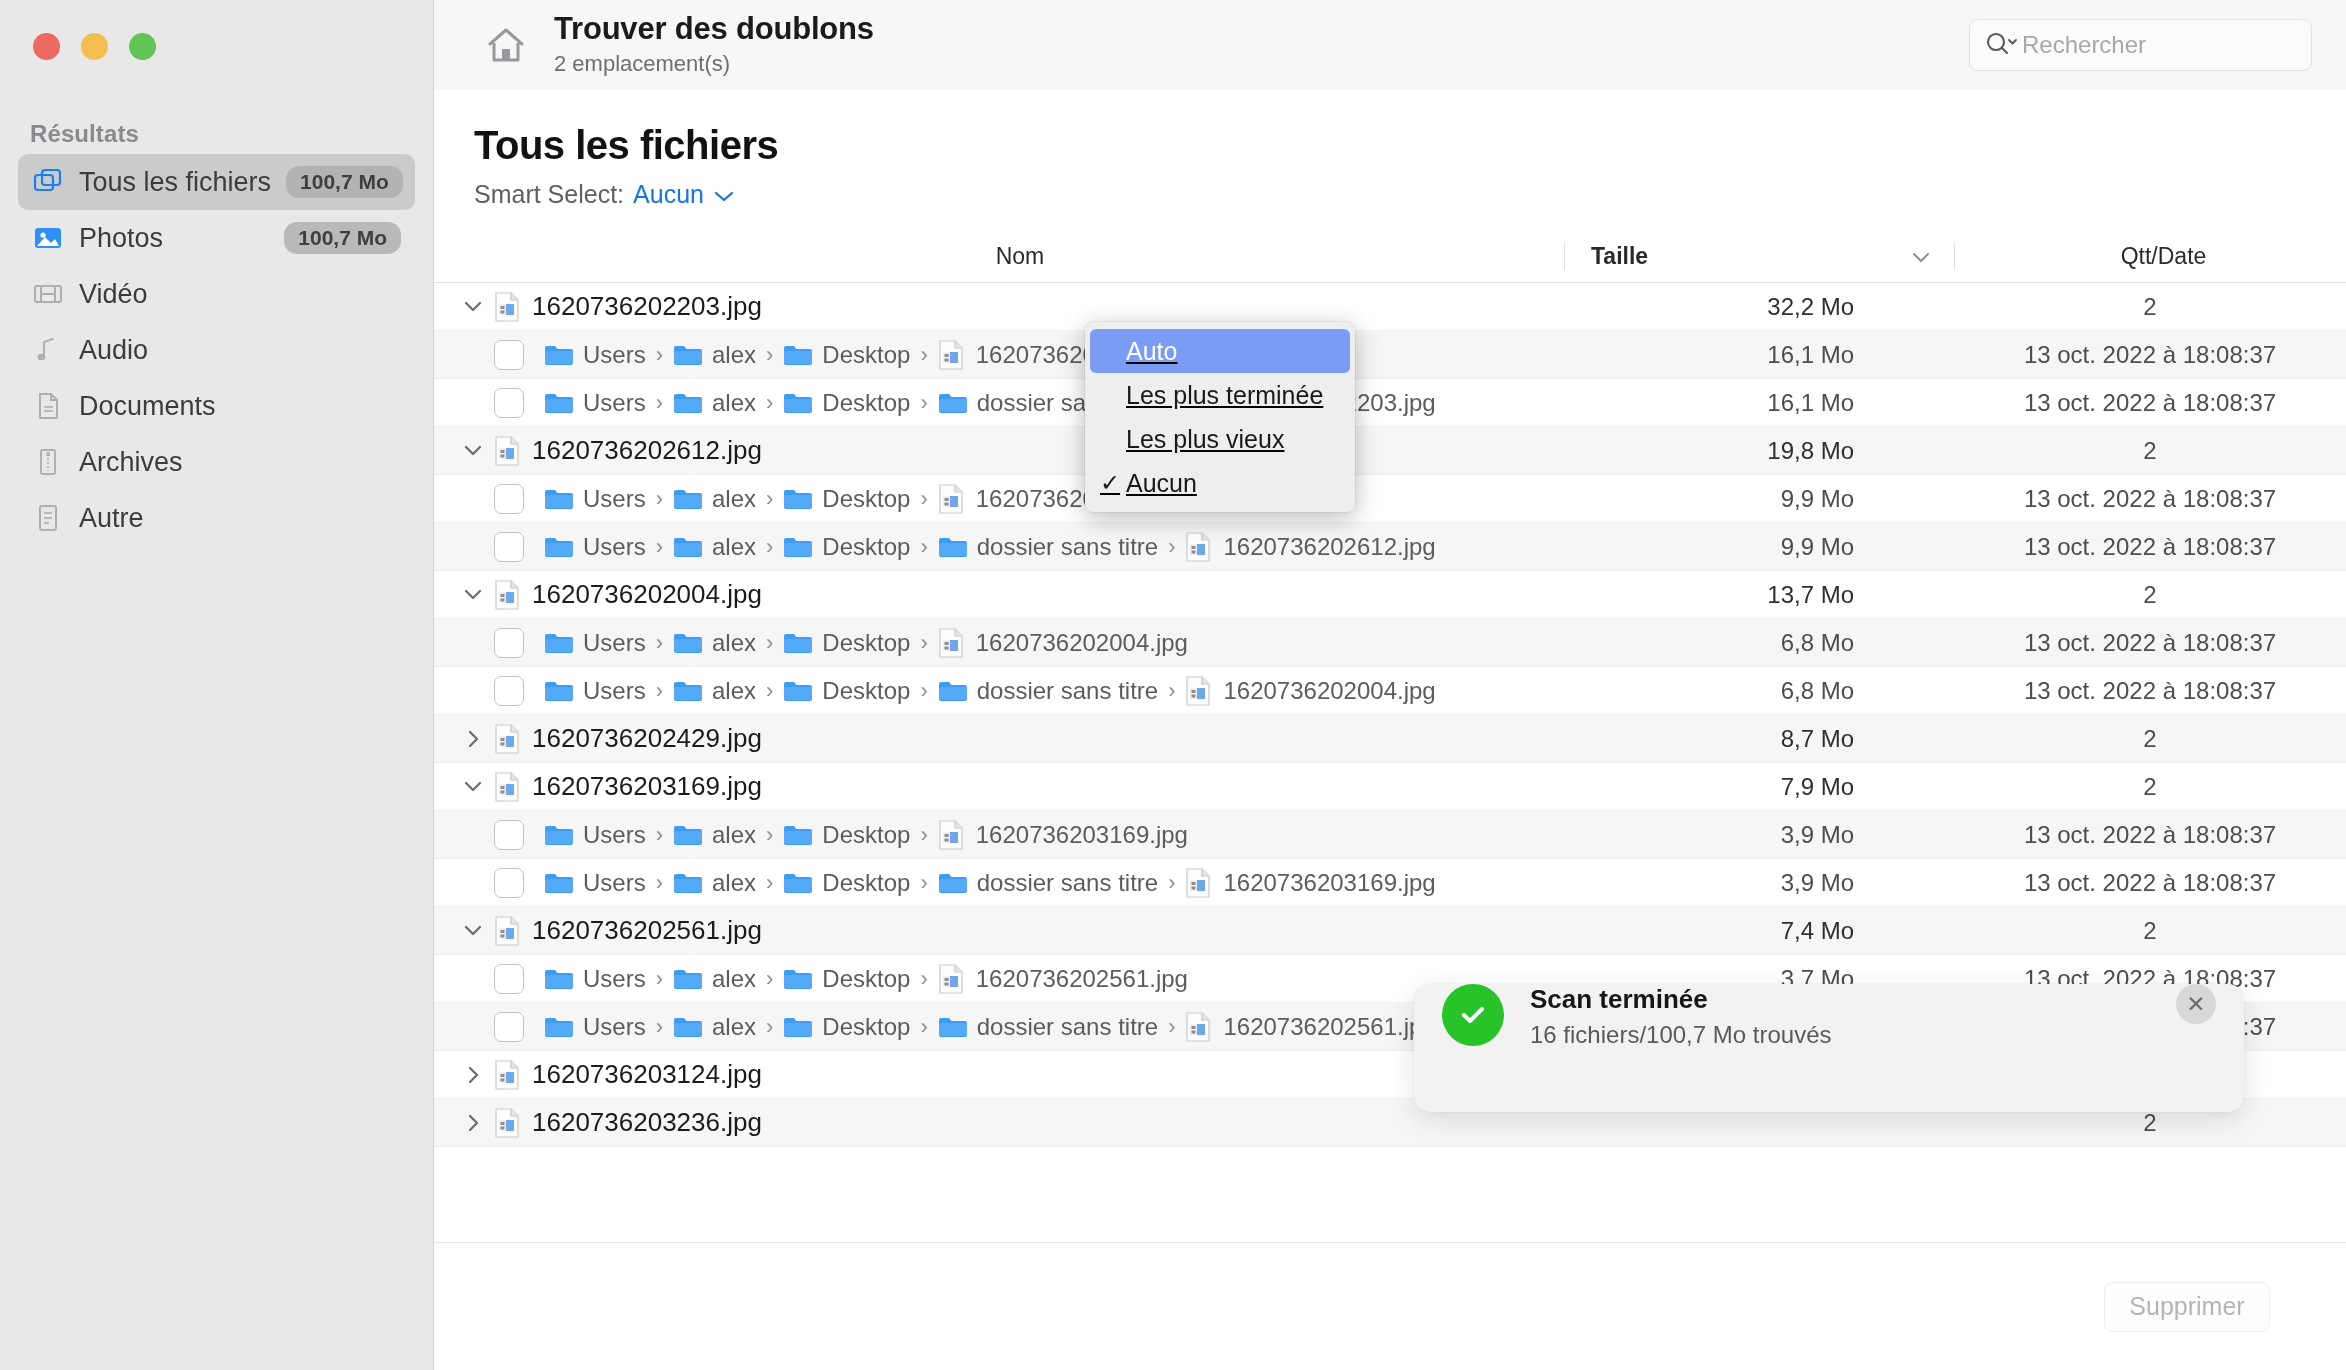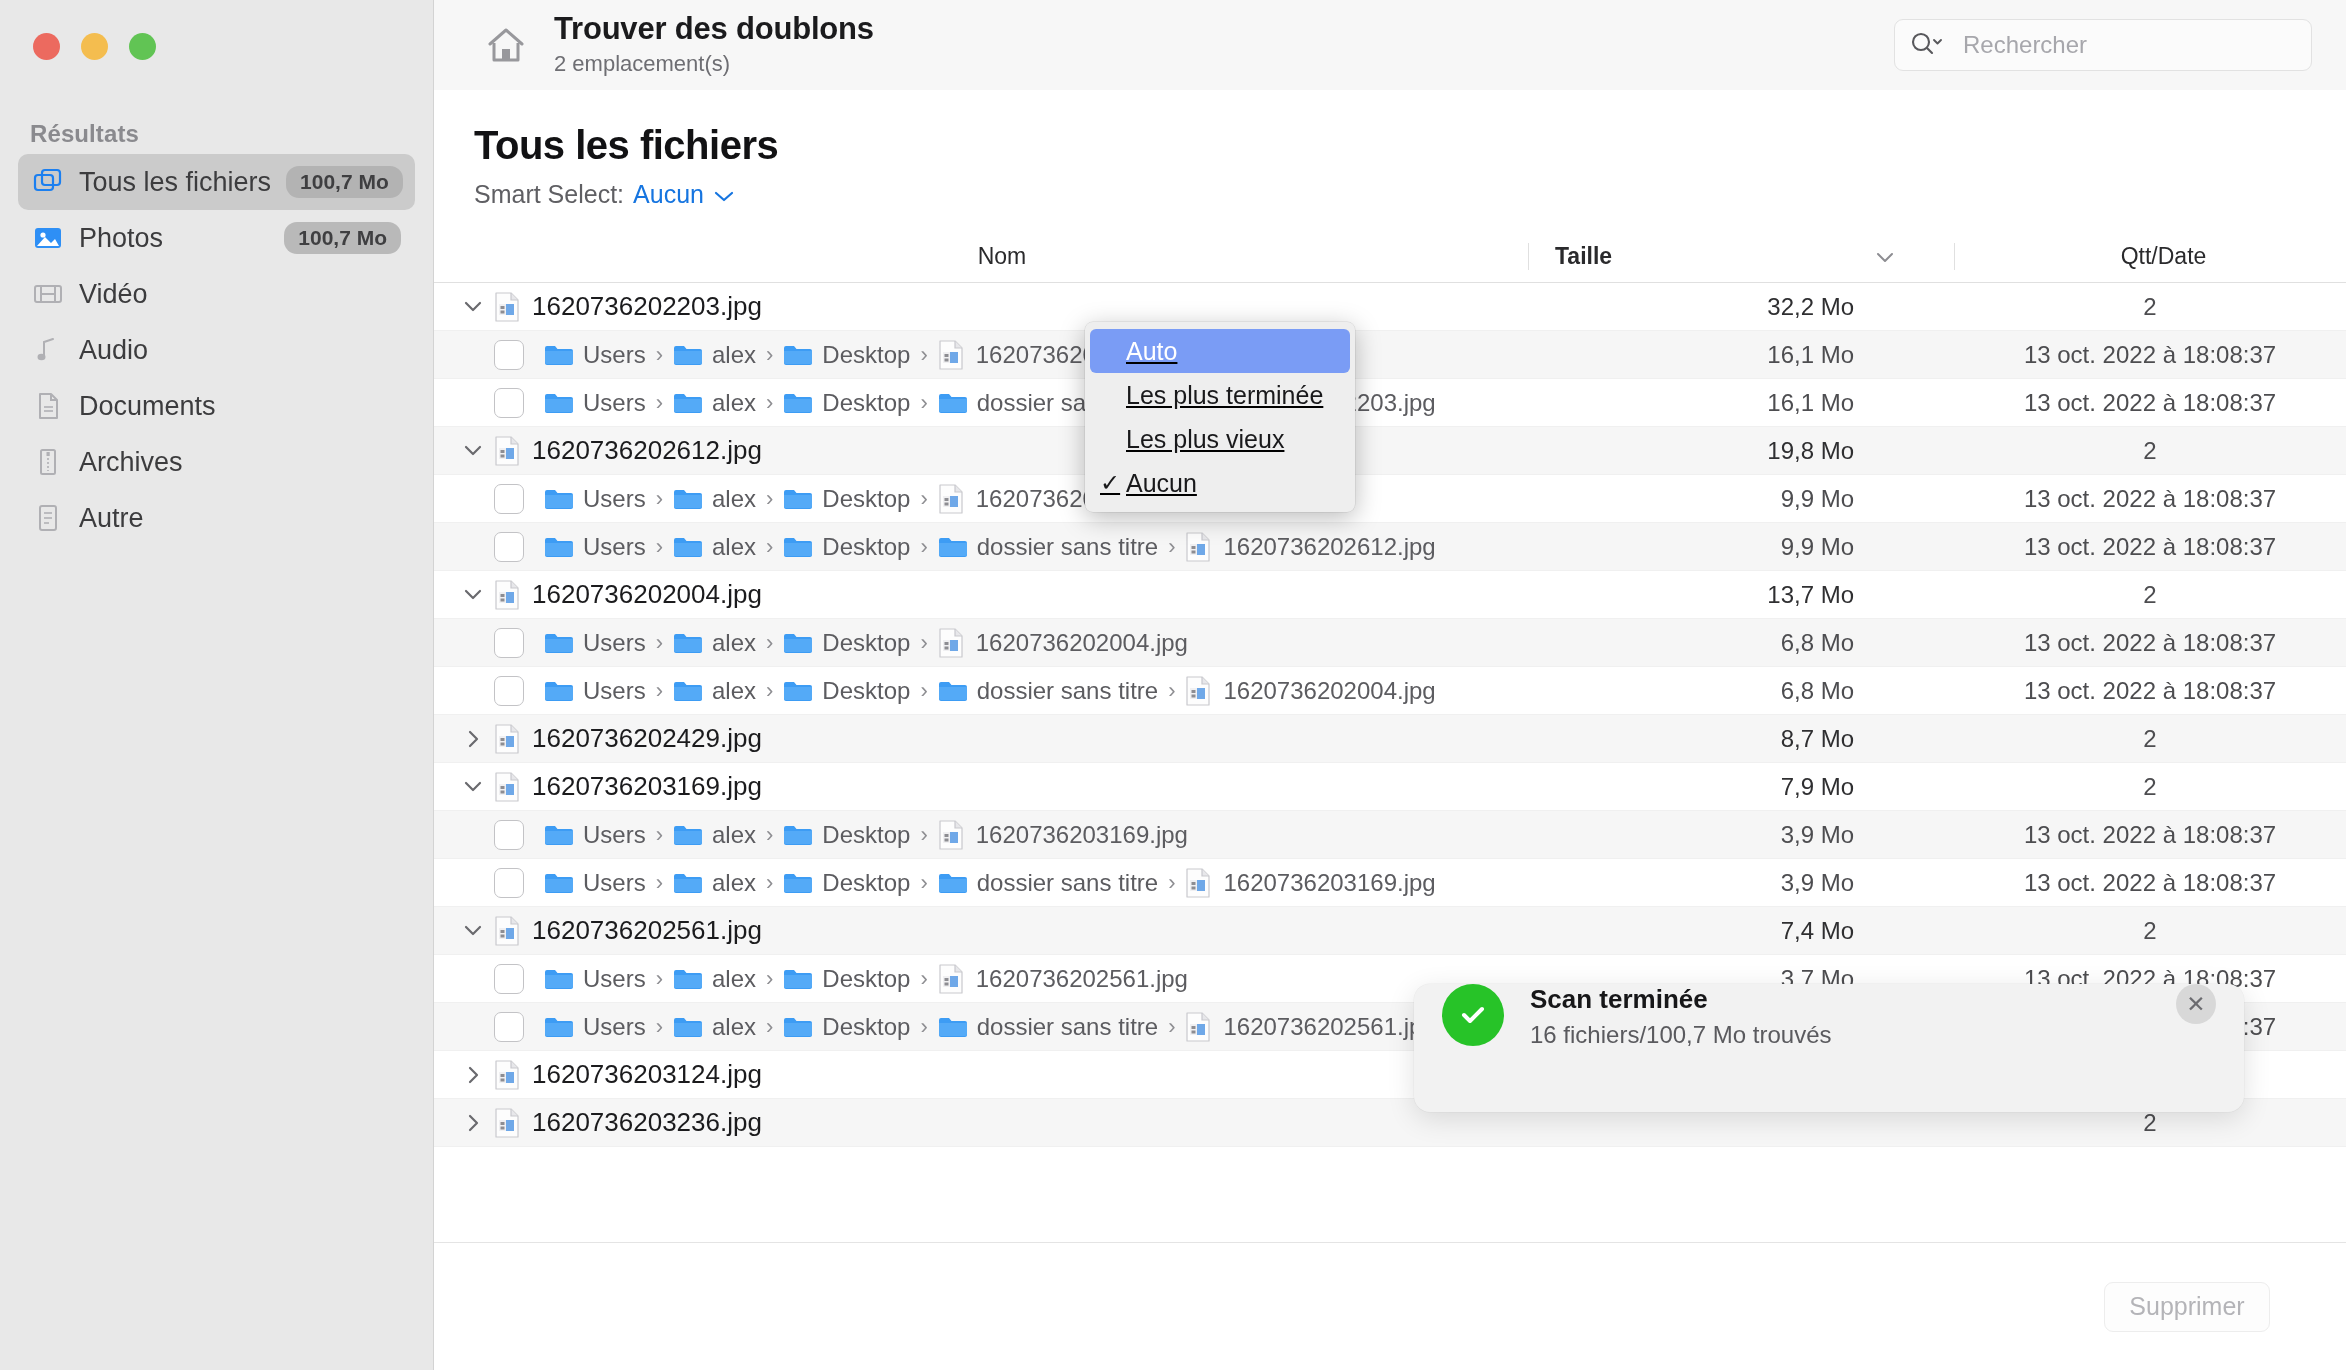--- a/index.html
+++ b/index.html
@@ -64,25 +64,25 @@
     padding: 0 34px 0 46px;
     flex: 0 0 90px;
     position: relative;
   }
   .home-icon { width: 52px; height: 52px; margin-right: 22px; flex: 0 0 52px; }
   .title-block { display: flex; flex-direction: column; justify-content: center; }
   .app-title { font-size: 31px; font-weight: bold; color: #1b1b1d; line-height: 1.15; letter-spacing: -0.2px; }
   .app-sub { font-size: 22px; color: #6e6e73; line-height: 1.3; margin-top: 3px; }
   .search-wrap { margin-left: auto; }
   .searchbox {
-    width: 418px; height: 52px;
+    width: 343px; height: 52px;
     border: 1px solid #e2e2e2; border-radius: 9px;
     background: #fbfbfb;
     display: flex; align-items: center;
-    padding: 0 14px; gap: 20px;
+    padding: 0 14px; gap: 4px;
   }
   .search-ph { font-size: 24px; color: #a7a7ac; }
 
   .content { flex: 1; position: relative; overflow: hidden; background: #fff; }
 
   .page-head { padding: 33px 0 0 40px; }
   .page-title { font-size: 40px; font-weight: bold; color: #121214; letter-spacing: -0.5px; }
   .smart-row { margin-top: 12px; display: flex; align-items: center; gap: 9px; font-size: 25px; color: #5f5f63; }
   .smart-val { color: #1675e0; }
   .chev-small { display: inline-block; }
@@ -101,21 +101,20 @@
     border-left: 1px solid #e0e0e0;
     padding-left: 26px;
     font-weight: bold;
     display: flex; align-items: center;
   }
   .th-size .sortchev { margin-left: auto; margin-right: 22px; }
   .th-qty {
     width: 392px; flex: 0 0 392px;
     border-left: 1px solid #e0e0e0;
     padding-left: 26px;
-    margin-left: 36px;
   }
 
   .row {
     display: flex; align-items: center;
     height: 48px;
     font-size: 24px;
     border-bottom: 1px solid #f0f0f0;
   }
   .row.alt { background: #f6f6f6; }
   .row.group { background: #ffffff; }

